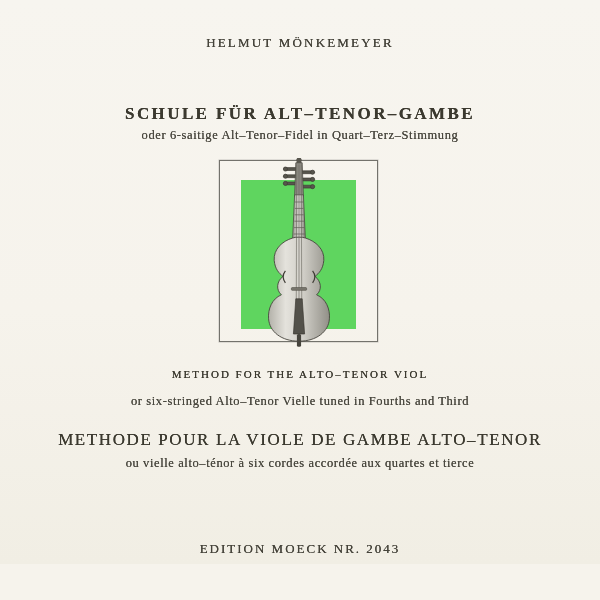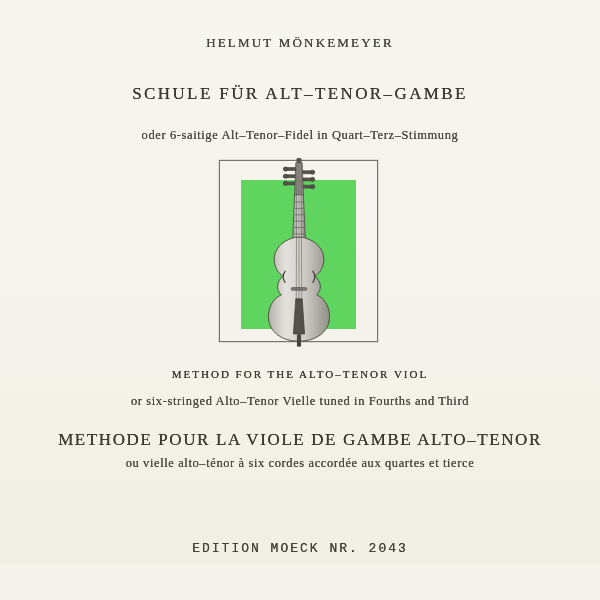--- a/index.html
+++ b/index.html
@@ -28,32 +28,31 @@
   .title-main {
     font-size: 17px; letter-spacing: 2.4px;
     color: #3b392f;
     text-shadow: 0 0 0.5px #3b392f;
   }
   .title-sub {
     font-size: 12.5px; letter-spacing: 0.6px;
     color: #4b4940;
     text-shadow: 0 0 0.3px #4b4940;
   }
-  .de-title { top: 84px; }
+  .de-title { top: 104px; font-weight: bold; }
   .de-sub   { top: 128px; }
   .en-title { top: 368px; font-size: 11px; letter-spacing: 2px; }
   .en-sub   { top: 394px; }
   .fr-title { top: 430px; letter-spacing: 1.6px; }
   .fr-sub   { top: 456px; }
   .edition {
     top: 541px;
     font-size: 13px; letter-spacing: 2px;
     color: #45433a;
     text-shadow: 0 0 0.4px #45433a;
-    font-family: Liberation Mono, monospace;
   }
   .artwork-frame {
     position: absolute;
     left: 219px; top: 160px;
     width: 157px; height: 180px;
     border: 1px solid #73726c;
     box-shadow: 0 0 0 0.5px rgba(60,60,55,0.25);
     background: transparent;
   }
   .green-panel {

